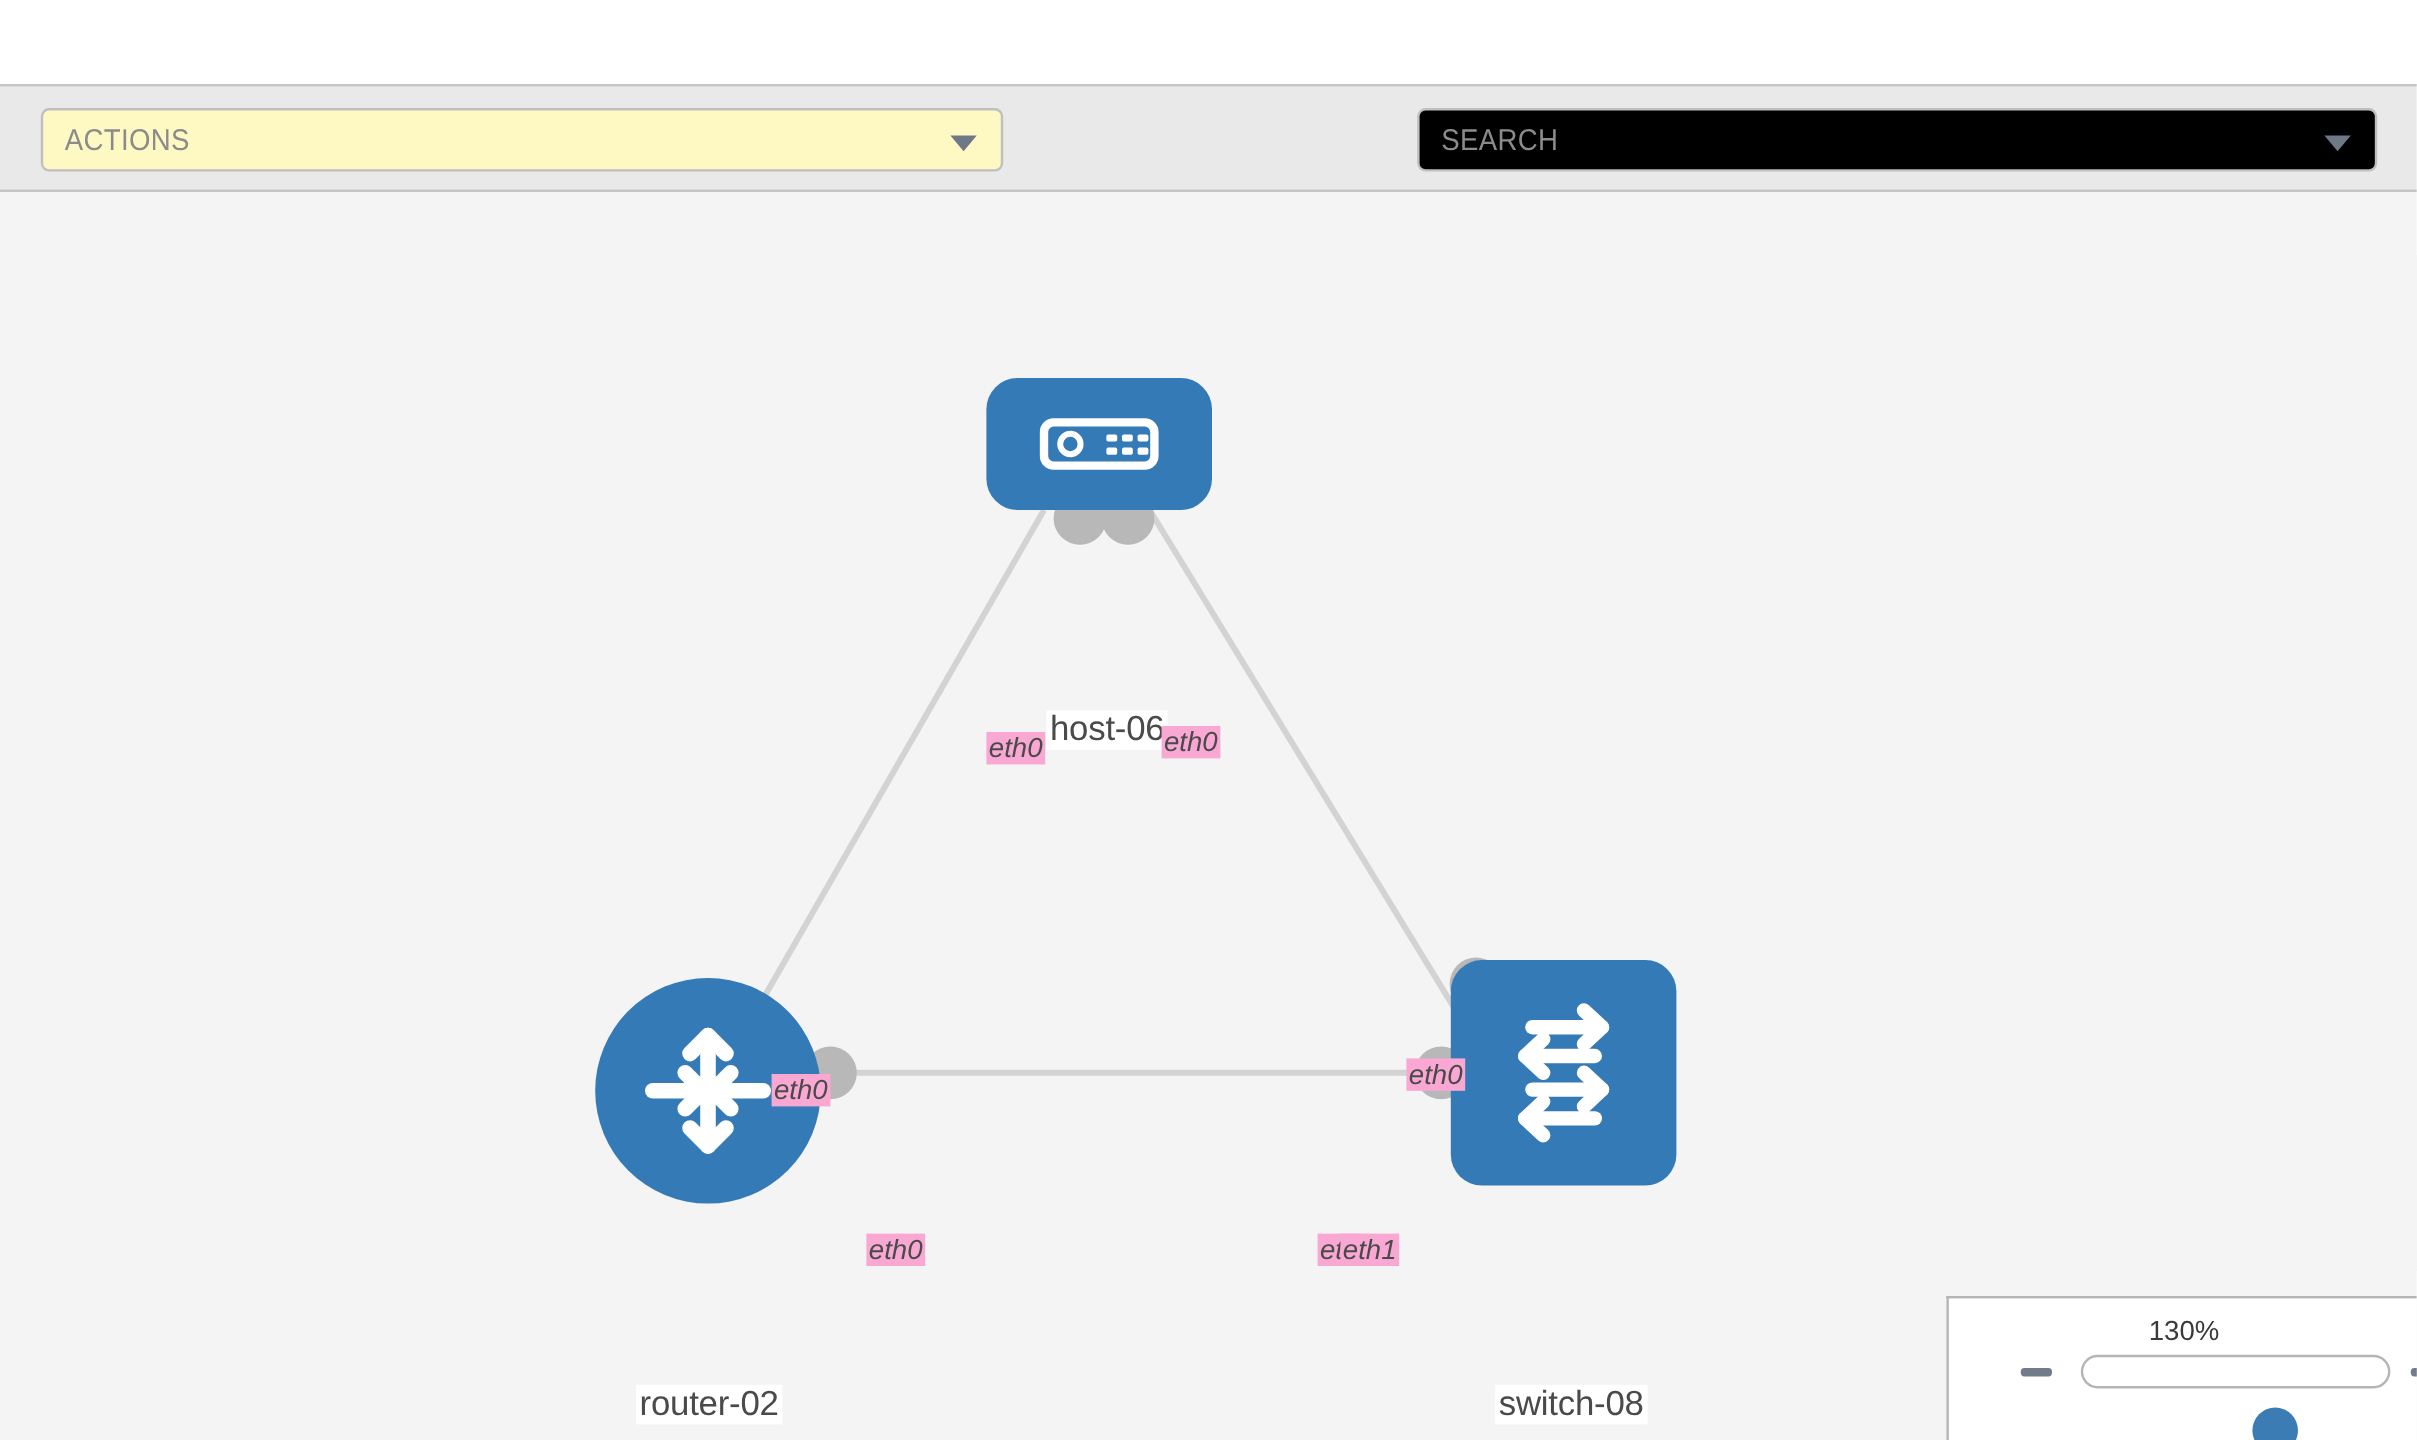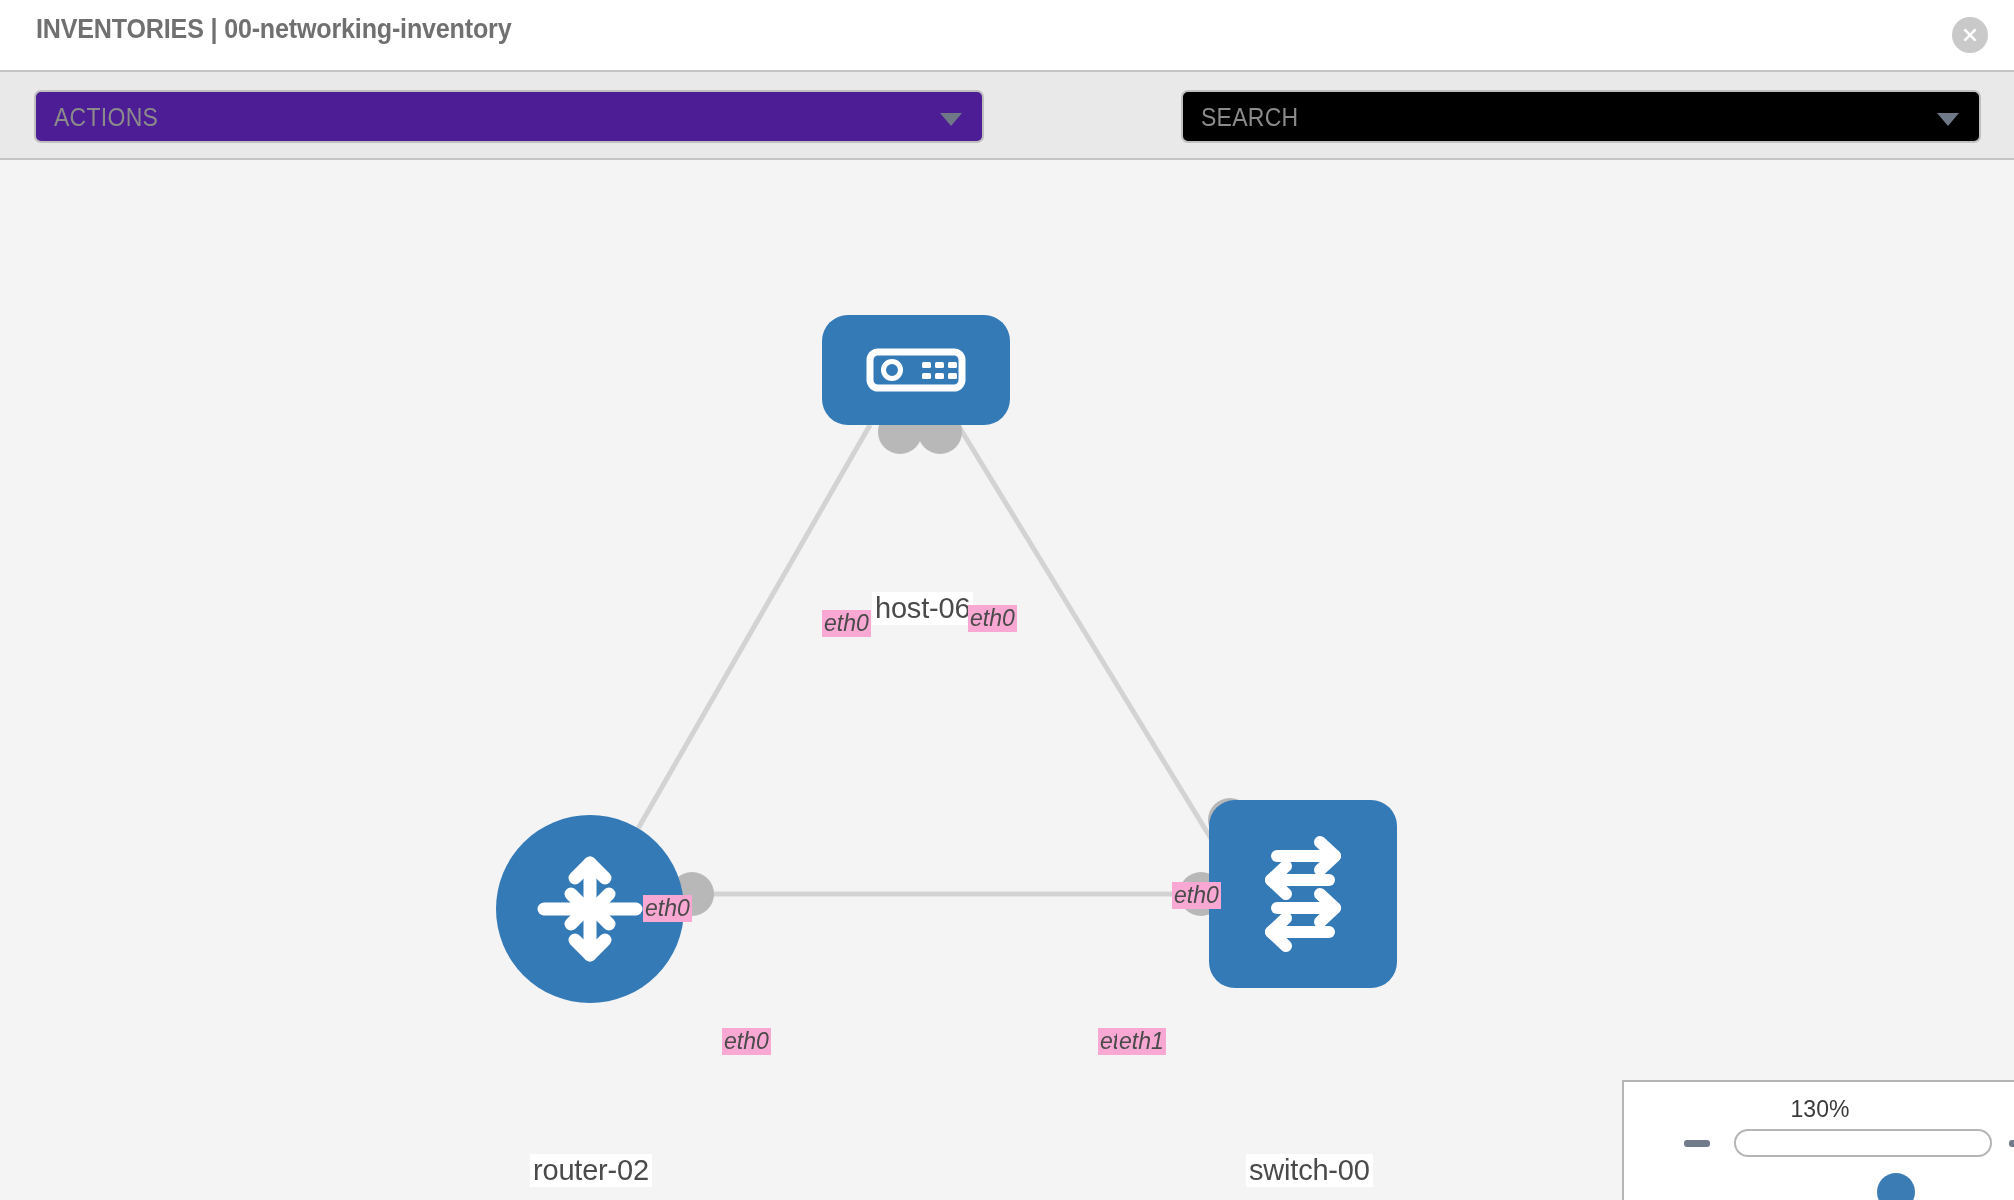--- a/index.html
+++ b/index.html
@@ -34,22 +34,22 @@
 
   
   .toolbar {
     position: absolute; left: 0; top: 70px; width: 2014px; height: 90px;
     background: #e9e9e9;
     border-top: 2px solid #c4c4c4;
     border-bottom: 2px solid #c4c4c4;
   }
   .actions-select {
     position: absolute; left: 34px; top: 18px;
-    width: 950px; height: 53px;
-    background: #4c1d95;
+    width: 802px; height: 53px;
+    background: #fef9c3;
     border: 2px solid #bfbfbf;
     border-radius: 7px;
     cursor: pointer;
   }
   .actions-label {
     position: absolute; left: 18px; top: 11px;
     font-size: 25px; color: #8b8b8b; letter-spacing: 0.3px;
     font-stretch: condensed;
     transform: scaleX(0.92); transform-origin: left center;
   }
@@ -152,28 +152,20 @@
     position: absolute; left: 385px; top: 58px;
     width: 26px; height: 7px; border-radius: 3px; background: #717b8a;
     cursor: pointer;
   }
 </style>
 </head>
 <body>
 
 <div id="app">
 
-  <div class="header">
-    <div class="header-title">INVENTORIES | 00-networking-inventory</div>
-    <div class="close-btn">
-      <svg width="36" height="36" viewBox="0 0 36 36" aria-hidden="true">
-        <path d="M11.5 13.3 L13.3 11.5 L18 16.2 L22.7 11.5 L24.5 13.3 L19.8 18 L24.5 22.7 L22.7 24.5 L18 19.8 L13.3 24.5 L11.5 22.7 L16.2 18 Z" fill="#ffffff"></path>
-      </svg>
-    </div>
-  </div>
 
   <div class="toolbar">
 
     <div class="actions-select">
       <span class="actions-label">ACTIONS</span>
       <span class="caret"></span>
     </div>
 
     <div class="tool-icon tool-wrench">
       <svg width="44" height="44" viewBox="0 0 44 44" aria-hidden="true">
@@ -260,21 +252,21 @@
           <polyline points="81,12 96,26 81,40"></polyline>
           <line x1="90" y1="50" x2="32" y2="50"></line>
           <polyline points="47,36 32,50 47,64"></polyline>
           <line x1="38" y1="78" x2="96" y2="78"></line>
           <polyline points="81,64 96,78 81,92"></polyline>
           <line x1="90" y1="102" x2="32" y2="102"></line>
           <polyline points="47,88 32,102 47,116"></polyline>
         </g>
       </svg>
     </div>
-    <div class="node-label lbl-switch">switch-00</div>
+    <div class="node-label lbl-switch">switch-08</div>
 
     <div class="edge-label" style="left:822px; top:450px;">eth0</div>
     <div class="edge-label" style="left:968px; top:445px;">eth0</div>
     <div class="edge-label" style="left:643px; top:735px;">eth0</div>
     <div class="edge-label" style="left:1172px; top:722px;">eth0</div>
     <div class="edge-label" style="left:722px; top:868px;">eth0</div>
     <div class="edge-label" style="left:1098px; top:868px;">eth</div>
     <div class="edge-label" style="left:1117px; top:868px;">eth1</div>
 
   </div>

